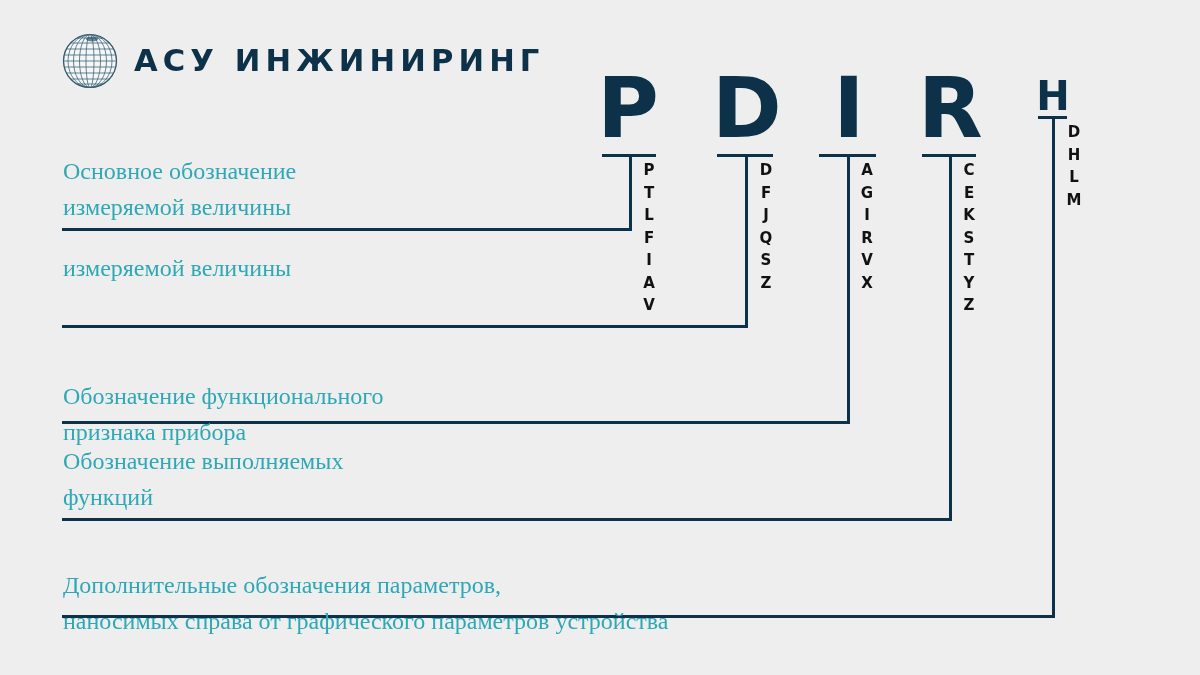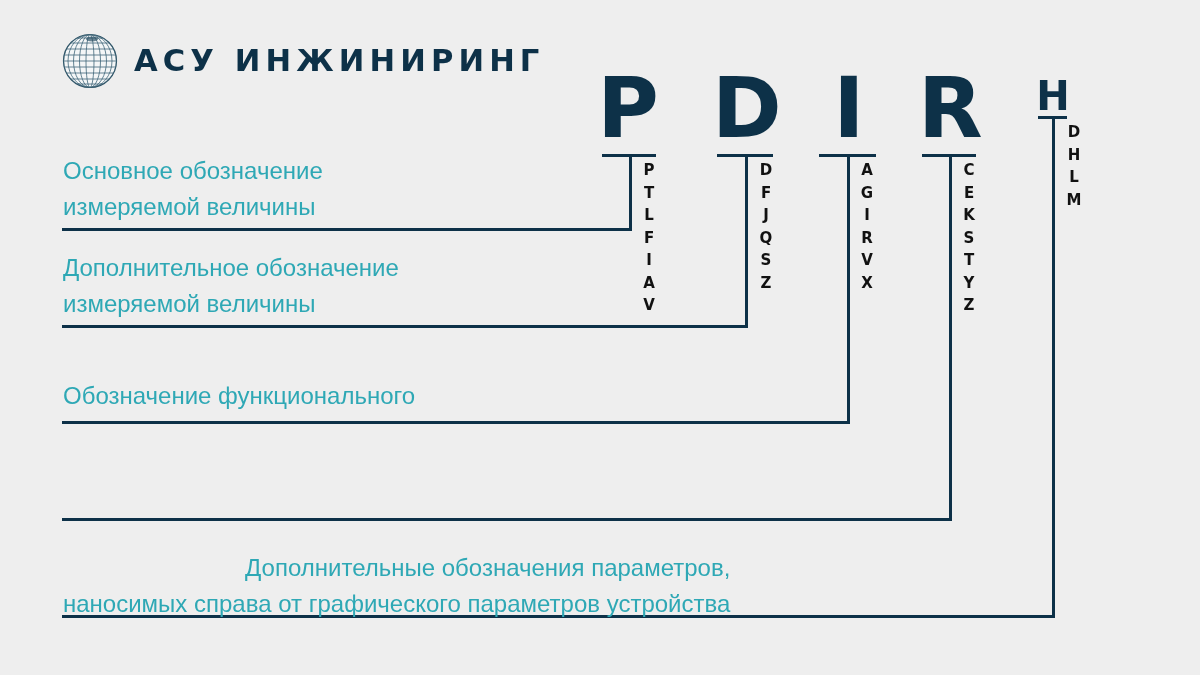--- a/index.html
+++ b/index.html
@@ -29,21 +29,21 @@
       font-size: 40px; line-height: 40px; text-align: center;
     }
     .code-list {
       font-family: "DejaVu Sans", sans-serif;
       font-weight: bold; color: #111111;
       font-size: 15px; line-height: 22.5px; width: 16px; text-align: center;
     }
     .code-list span { display: block; }
     .desc {
       left: 63px;
-      font-family: Liberation Sans, sans-serif;
+      font-family: Liberation Serif, serif;
       color: #2ea8b5; font-size: 24px; line-height: 36px;
       white-space: nowrap;
     }
     .desc span { display: block; }
     .ln { background: #0d3148; }
   </style>
 </head>
 <body>
 
 <svg class="abs logo-globe" viewBox="0 0 56 56">
@@ -136,24 +136,26 @@
   <span>H</span>
   <span>L</span>
   <span>M</span>
 </div>
 
 <div class="abs desc" style="top:153px;">
   <span>Основное обозначение</span>
   <span>измеряемой величины</span>
 </div>
 <div class="abs desc" style="top:250px;">
-  <span>Дополнительное обозначение</span>
   <span>измеряемой величины</span>
 </div>
 <div class="abs desc" style="top:346px;margin-top:32px;">
   <span>Обозначение функционального</span>
+  <span>признака прибора</span>
 </div>
 <div class="abs desc" style="top:443px;">
+  <span>Обозначение выполняемых</span>
+  <span>функций</span>
 </div>
-<div class="abs desc" style="top:550px;text-align:right;">
+<div class="abs desc" style="top:567px;">
   <span>Дополнительные обозначения параметров,</span>
   <span>наносимых справа от графического параметров устройства</span>
 </div>
 
 </body></html>

